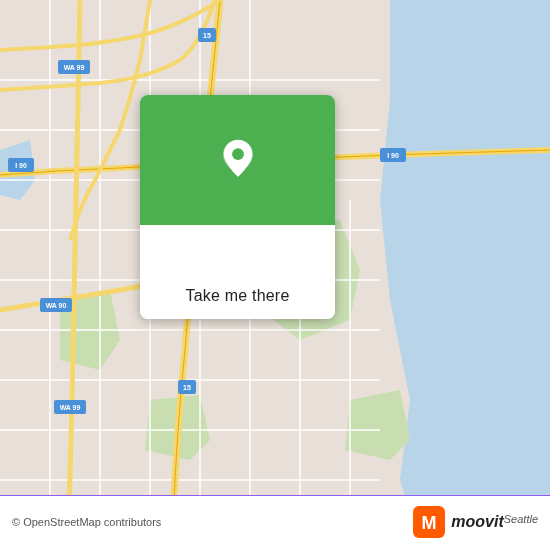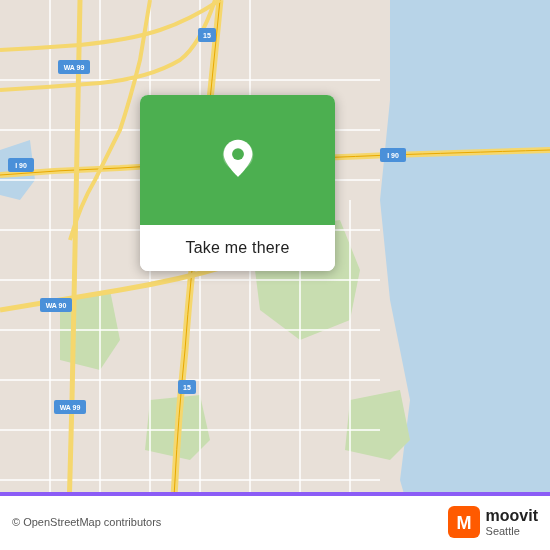--- a/index.html
+++ b/index.html
@@ -32,20 +32,21 @@
       top: 95px;
       left: 140px;
       width: 195px;
       background: white;
       border-radius: 8px;
       box-shadow: 0 2px 12px rgba(0,0,0,0.3);
       overflow: hidden;
       display: flex;
       flex-direction: column;
       align-items: center;
+      gap: 48px;
     }
 
     #card-map-area {
       width: 100%;
       height: 130px;
       background: #4CAF50;
       display: flex;
       align-items: center;
       justify-content: center;
       position: relative;
@@ -70,21 +71,21 @@
     }
 
     
     #bottom-bar {
       position: absolute;
       bottom: 0;
       left: 0;
       right: 0;
       background: white;
       padding: 10px 12px 12px 12px;
-      border-top: 4px solid #8b5cf6;
+      border-top: 1px solid #8b5cf6;
       display: flex;
       align-items: center;
       justify-content: space-between;
     }
 
     #bottom-left {
       display: flex;
       flex-direction: column;
       gap: 2px;
     }
@@ -106,22 +107,23 @@
       gap: 6px;
     }
 
     #moovit-icon {
       width: 32px;
       height: 32px;
     }
 
     #moovit-name {
       display: flex;
-      flex-direction: column;
+      flex-direction: row;
       line-height: 1.1;
+      font-style: italic;
     }
 
     #moovit-label {
       font-size: 16px;
       font-weight: bold;
       color: #222;
     }
 
     #moovit-sublabel {
       font-size: 11px;

